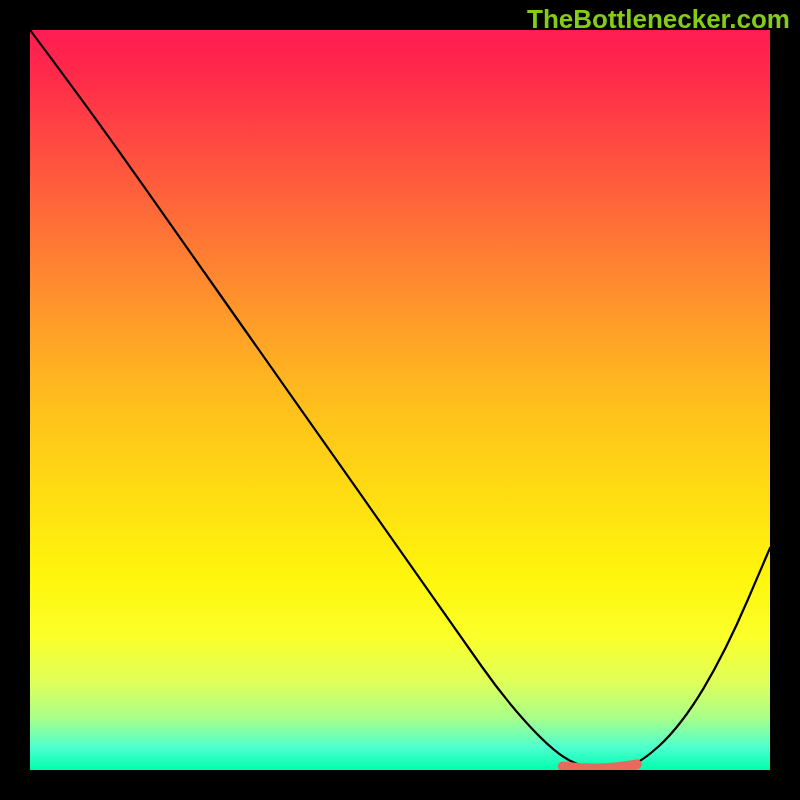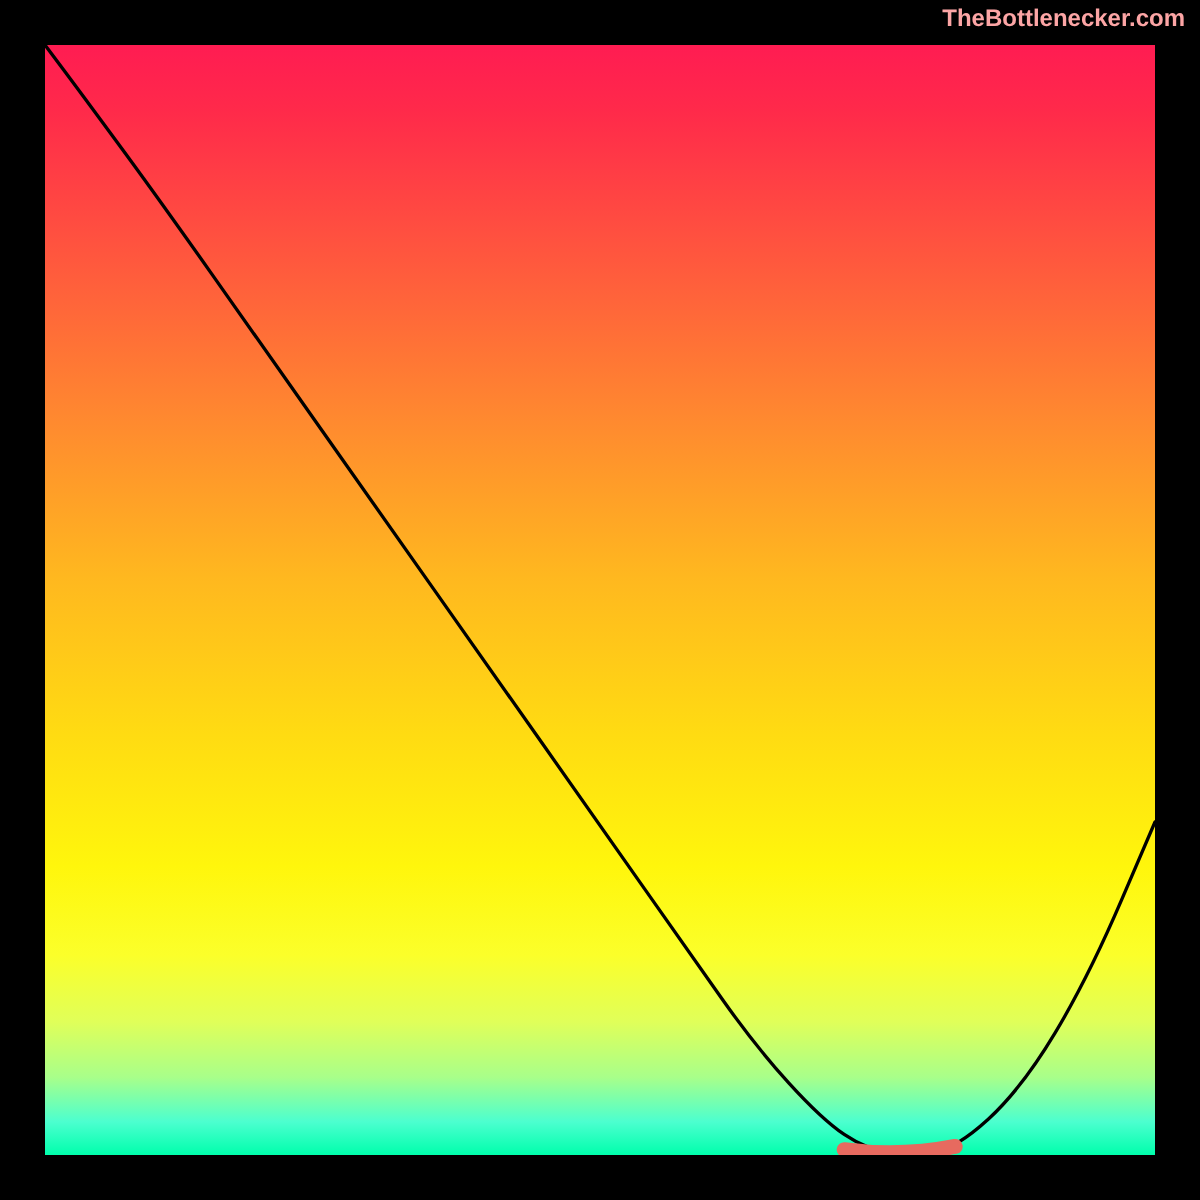--- a/index.html
+++ b/index.html
@@ -8,22 +8,22 @@
     height: 800px;
     background: #000;
     position: relative;
     overflow: hidden;
     font-family: Arial, sans-serif;
   }
   .watermark {
     position: absolute;
     top: 4px;
     right: 10px;
-    color: #fca5a5;
-    font-size: 16px;
+    color: #84cc16;
+    font-size: 26px;
     font-weight: bold;
     z-index: 20;
   }
   .frame {
     position: absolute;
     left: 30px;
     top: 30px;
     width: 740px;
     height: 740px;
     overflow: hidden;

